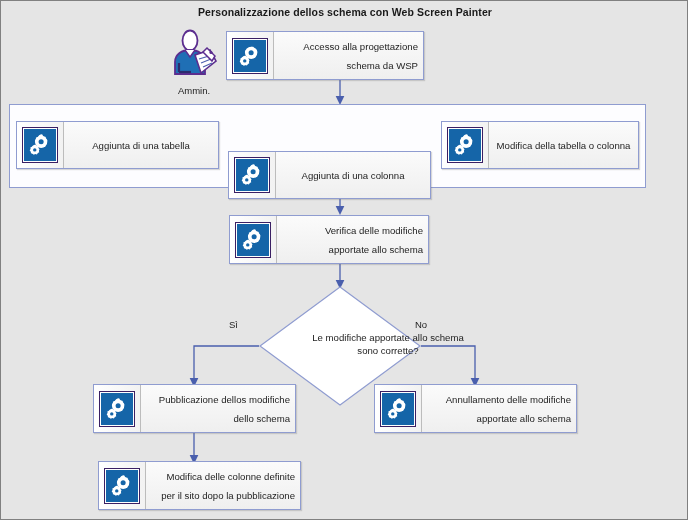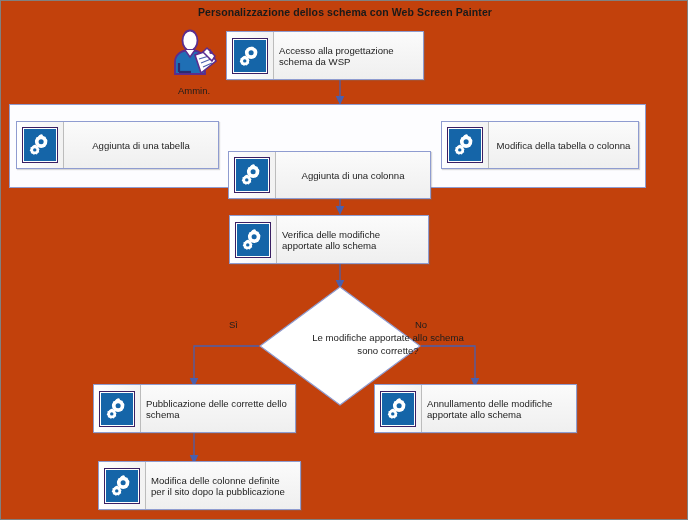--- a/index.html
+++ b/index.html
@@ -4,21 +4,21 @@
 <style>
   html, body {
     margin: 0;
     padding: 0;
     background: #ffffff;
   }
   #canvas {
     position: relative;
     width: 688px;
     height: 520px;
-    background: #c2410c;
+    background: #e5e5e5;
     border: 1px solid #808080;
     box-sizing: border-box;
     font-family: "Liberation Sans", sans-serif;
     overflow: hidden;
   }
   #svg-layer {
     position: absolute;
     left: 0; top: 0;
     width: 688px;
     height: 520px;
@@ -67,24 +67,24 @@
     align-items: center;
     justify-content: center;
     background: linear-gradient(to right,#ffffff 0%, #f2f2f2 100%);
     border-right: 1px solid #bcbcbc;
   }
   .node .label-cell {
     flex: 1 1 auto;
     display: flex;
     align-items: center;
     justify-content: center;
-    text-align: left;
+    text-align: right;
     font-size: 9.6px;
     color: #1d1d1d;
-    line-height: 11px;
+    line-height: 19px;
     padding: 0 5px;
     background: linear-gradient(to bottom,#fbfbfb 0%,#efefef 100%);
   }
 
   
   .gear-badge {
     width: 36px;
     height: 36px;
     box-sizing: border-box;
     border: 1px solid #3a1f63;
@@ -309,21 +309,21 @@
             <circle cx="17.2" cy="12.6" r="6.6"></circle>
             <path d="M17.2,4.6l1.3.3 1.1,2 2.2.3 .3,2.2 1.7,1.4-.9,2 .5,2.1-2,.9-1.2,1.9-2.2-.4-2,1-1.5-1.6-2.3-.4-.1-2.2-1.5-1.7 1.2-1.9-.2-2.3 2.1-.6 1.3-1.9z"></path>
             <circle cx="17.2" cy="12.6" r="2.7" fill="#1565a8"></circle>
             <path d="M10.4,15.6l1,.2 .9,1.6 1.7.2 .2,1.8 1.3,1.1-.7,1.6 .4,1.7-1.6.7-.9,1.5-1.8-.3-1.6.8-1.2-1.3-1.8-.3-.1-1.8-1.2-1.3 1-1.5-.2-1.8 1.7-.5 1-1.5z"></path>
             <circle cx="10.4" cy="21.2" r="4.3" fill="#ffffff"></circle>
             <circle cx="10.4" cy="21.2" r="1.8" fill="#1565a8"></circle>
           </g>
         </svg>
       </span>
     </div>
-    <div class="label-cell">Pubblicazione delle corrette dello schema</div>
+    <div class="label-cell">Pubblicazione dellos modifiche dello schema</div>
   </div>
 
   <div class="node" style="left:373px; top:383px; width:203px; height:49px;">
     <div class="icon-cell">
       <span class="gear-badge">
         <svg viewBox="0 0 32 32">
           <g fill="#ffffff">
             <circle cx="17.2" cy="12.6" r="6.6"></circle>
             <path d="M17.2,4.6l1.3.3 1.1,2 2.2.3 .3,2.2 1.7,1.4-.9,2 .5,2.1-2,.9-1.2,1.9-2.2-.4-2,1-1.5-1.6-2.3-.4-.1-2.2-1.5-1.7 1.2-1.9-.2-2.3 2.1-.6 1.3-1.9z"></path>
             <circle cx="17.2" cy="12.6" r="2.7" fill="#1565a8"></circle>

